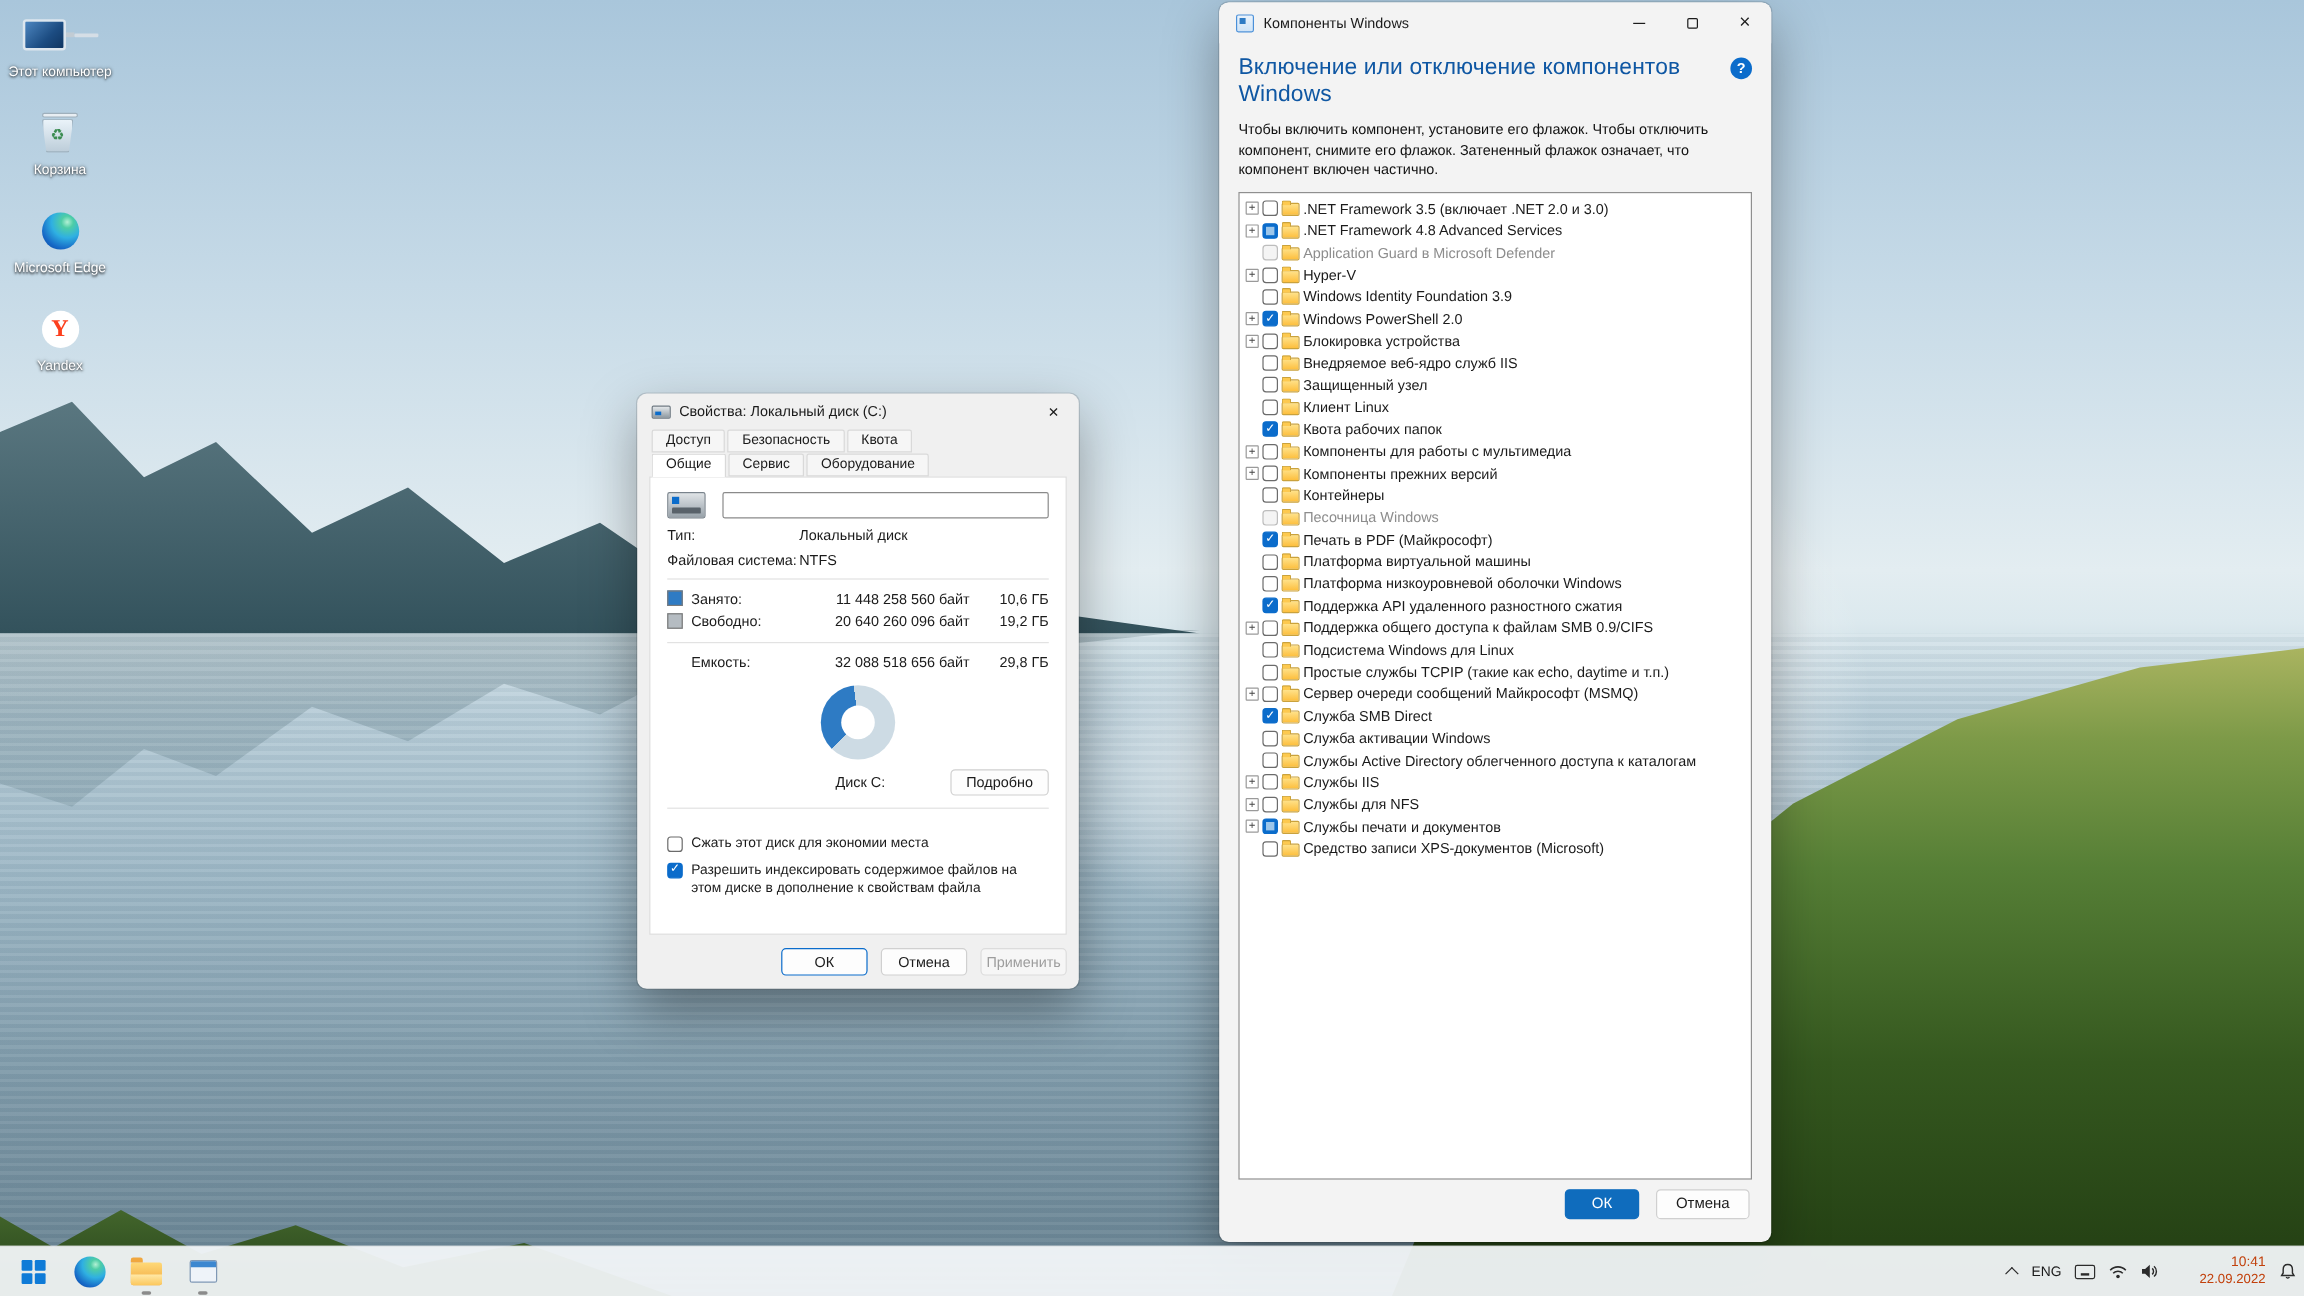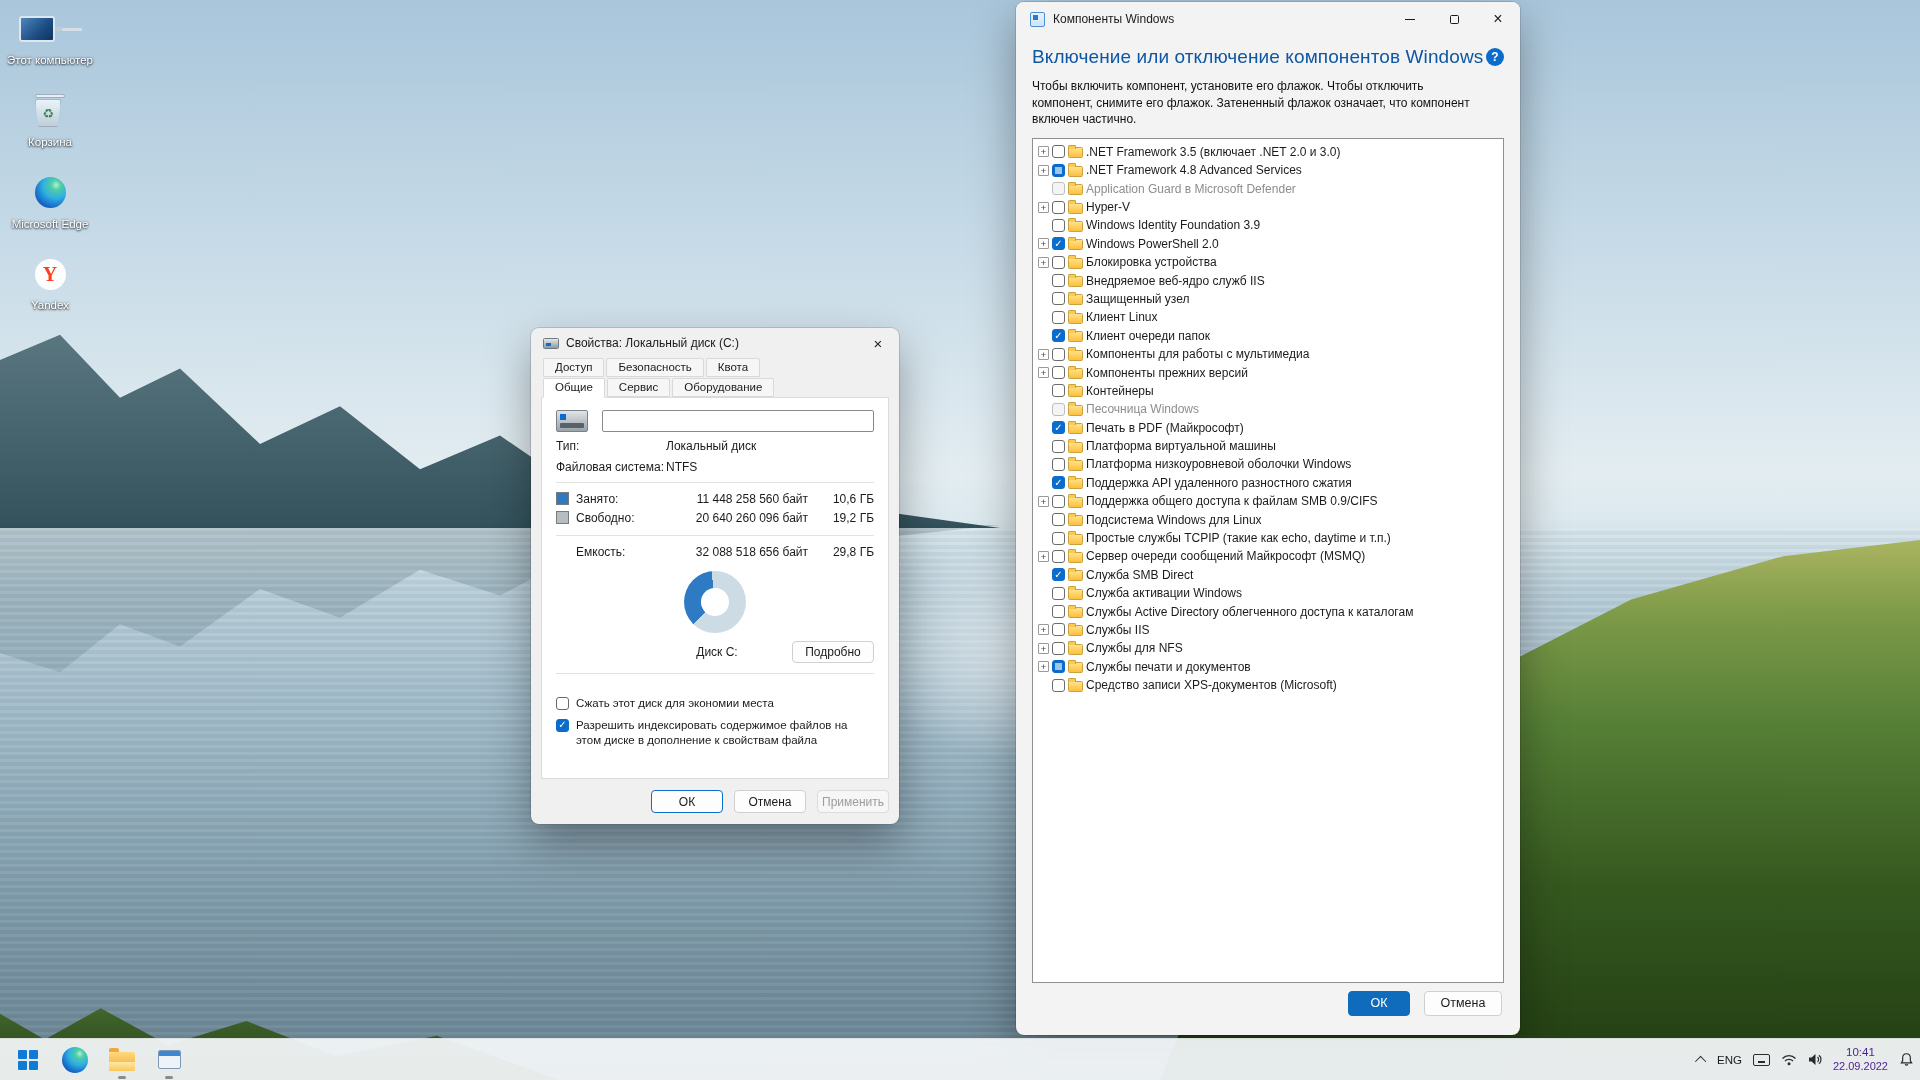--- a/index.html
+++ b/index.html
@@ -52,21 +52,21 @@
 
   
   .win { position:absolute; border-radius:8px; box-shadow:0 18px 45px rgba(0,0,0,.35), 0 0 0 1px rgba(0,0,0,.12); }
   .cap-btns { margin-left:auto; display:flex; height:100%; }
   .cap-btn { width:44px; height:100%; display:flex; align-items:center; justify-content:center; color:#1b1b1b; cursor:default; }
   .glyph-min { width:10px; height:1px; background:#1b1b1b; display:block; }
   .glyph-max { width:9px; height:9px; border:1px solid #1b1b1b; border-radius:1.5px; display:block; }
   .glyph-close { font-size:16px; line-height:1; color:#1b1b1b; }
 
   
-  .feat { left:1016px; top:2px; width:504px; height:1033px; background:#f3f3f3; display:flex; flex-direction:column; }
+  .feat { left:1016px; top:2px; width:460px; height:1033px; background:#f3f3f3; display:flex; flex-direction:column; }
   .feat-titlebar { height:34px; display:flex; align-items:center; gap:8px; padding-left:14px; border-radius:8px 8px 0 0; background:#f3f3f3; }
   .feat-ico { width:15px; height:15px; border:1px solid #4a90d9; background:linear-gradient(#eaf3fc,#cfe4f7); border-radius:2px; position:relative; flex:none; }
   .feat-ico::after { content:""; position:absolute; left:2px; top:2px; width:5px; height:5px; background:#2e7bc4; }
   .feat-title { font-size:12px; color:#1b1b1b; }
   .feat-body { flex:1; display:flex; flex-direction:column; padding:4px 16px 0; min-height:0; }
   .feat-header-row { display:flex; align-items:flex-start; justify-content:space-between; margin-top:6px; }
   .feat-header { font-size:19px; color:#0f57a3; font-weight:500; letter-spacing:.1px; }
   .help-ico { width:18px; height:18px; border-radius:50%; background:#0b6ccb; color:#fff; font-size:12px; font-weight:bold;
     display:flex; align-items:center; justify-content:center; flex:none; margin-top:2px; cursor:default; }
   .feat-desc { margin-top:10px; font-size:12px; line-height:1.38; color:#111; max-width:448px; }
@@ -147,21 +147,21 @@
     background:linear-gradient(#ffe9a8,#fbc75c); border-radius:0 0 2px 2px; }
   .tb-window { width:23px; height:19px; border:1px solid #7f98b5; border-radius:2px; background:#eef3f9; position:relative; }
   .tb-window::before { content:""; position:absolute; top:0; left:0; right:0; height:5px; background:#3c87d0; border-radius:1px 1px 0 0; }
   .run-dot { position:absolute; bottom:1px; left:50%; transform:translateX(-50%); width:8px; height:3px; border-radius:2px; background:#8b8b8b; }
   .tray { position:absolute; right:6px; top:0; bottom:0; display:flex; align-items:center; gap:11px; }
   .chev-up { width:8px; height:8px; border-top:1.6px solid #2b2b2b; border-left:1.6px solid #2b2b2b; transform:rotate(45deg) translateY(2px); }
   .lang { font-size:11.5px; color:#1b1b1b; }
   .kbd-ico { width:17px; height:12px; border:1.2px solid #2b2b2b; border-radius:2px; position:relative; }
   .kbd-ico::after { content:""; position:absolute; left:4px; right:4px; bottom:2px; height:1.5px; background:#2b2b2b; }
   .tray svg { display:block; }
-  .clock { text-align:center; color:#4c1d95; line-height:1.25; }
+  .clock { text-align:right; color:#c2410c; line-height:1.25;margin-left:24px; }
   .clock .t { font-size:11.5px; } .clock .d { font-size:11px; }
 </style>
 </head>
 <body>
 
 <div class="screen">
 
   <div class="wp-sky"></div>
   <div class="wp-sun"></div>
   <div class="wp-mountains"></div>
@@ -369,21 +369,21 @@
           <div class="tree-row">
             <span class="expander hidden"></span>
             <span class="cb unchecked"></span>
             <span class="folder"></span>
             <span class="tree-label">Клиент Linux</span>
           </div>
           <div class="tree-row">
             <span class="expander hidden"></span>
             <span class="cb checked"></span>
             <span class="folder"></span>
-            <span class="tree-label">Клиент очереди папок</span>
+            <span class="tree-label">Квота рабочих папок</span>
           </div>
           <div class="tree-row">
             <span class="expander">+</span>
             <span class="cb unchecked"></span>
             <span class="folder"></span>
             <span class="tree-label">Компоненты для работы с мультимедиа</span>
           </div>
           <div class="tree-row">
             <span class="expander">+</span>
             <span class="cb unchecked"></span>

